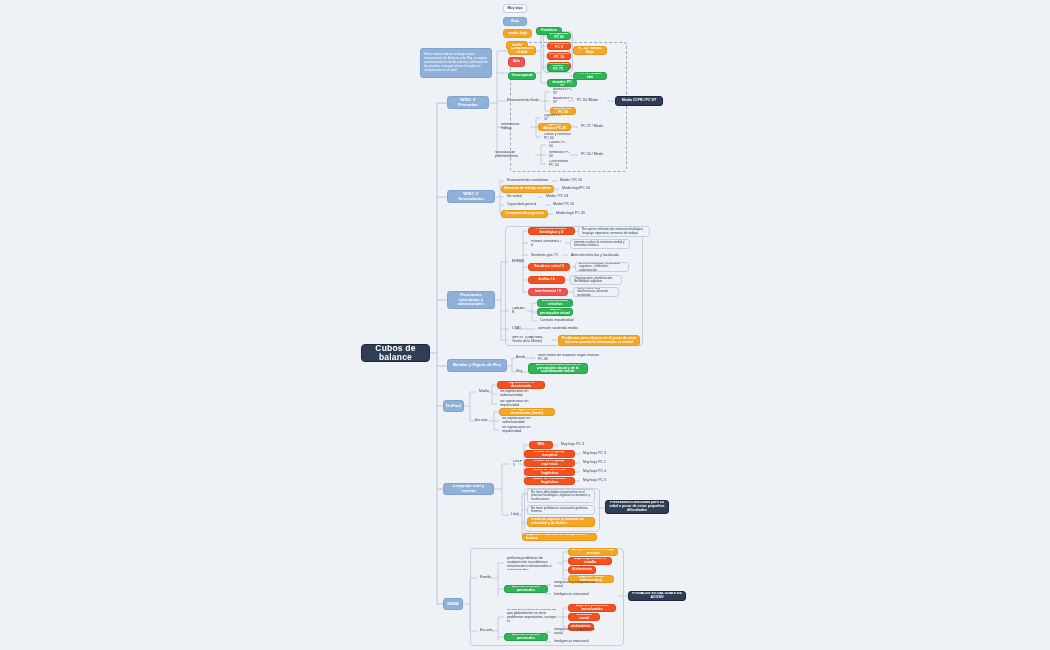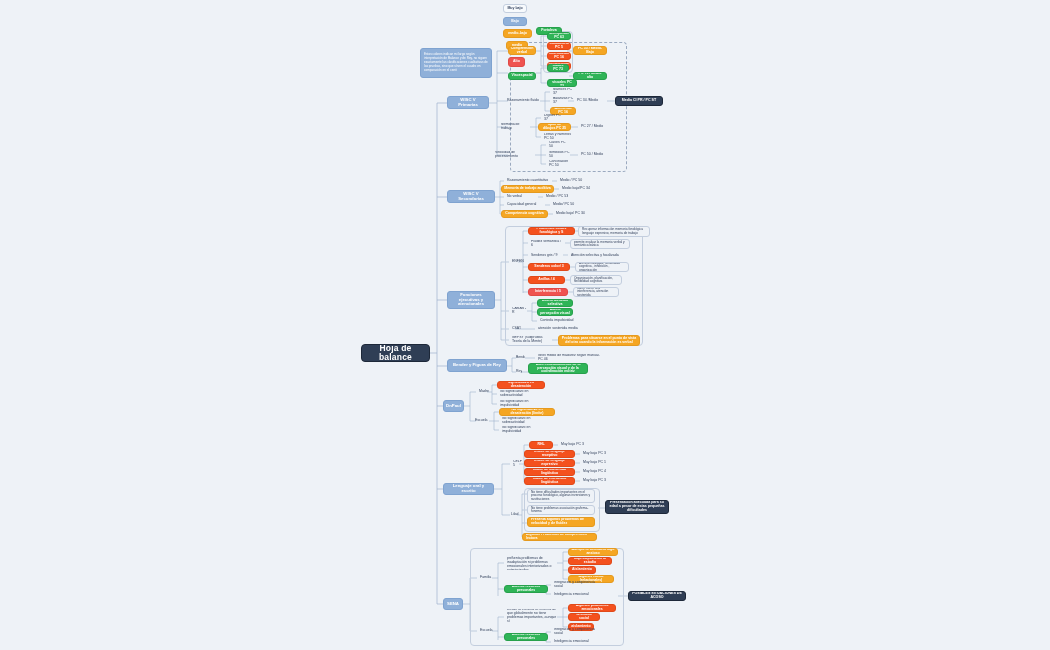--- a/index.html
+++ b/index.html
@@ -296,21 +296,21 @@
       <path d="M618 596 L628 596"></path>
     </g>
   </svg>
 
   <div class="dashbox" style="left:510px;top:42px;width:115px;height:128px;"></div>
   <div class="solidbox" style="left:543px;top:31px;width:28px;height:40px;"></div>
   <div class="solidbox" style="left:524px;top:488px;width:74px;height:42px;"></div>
   <div class="solidbox" style="left:470px;top:548px;width:152px;height:96px;"></div>
   <div class="solidbox" style="left:505px;top:226px;width:136px;height:118px;"></div>
 
-  <div class="node root" style="left:361px;top:344px;width:69px;height:18px;">Hoja de balance</div>
+  <div class="node root" style="left:361px;top:344px;width:69px;height:18px;">Cubos de balance</div>
 
   <div class="node legend left" style="left:420px;top:48px;width:72px;height:30px;">Estos colores indican mi largo según interpretación de Balance y de Rey, no siguen exactamente las clasificaciones cualitativas de las pruebas, sino que sírven el cuadro en comparación en el cenit</div>
 
   <div class="node white" style="left:503px;top:4px;width:24px;height:9px;">Muy bajo</div>
   <div class="node bluechip" style="left:503px;top:17px;width:24px;height:9px;">Bajo</div>
   <div class="node orange" style="left:503px;top:29px;width:29px;height:9px;">medio-bajo</div>
   <div class="node orange" style="left:506px;top:41px;width:22px;height:9px;">medio</div>
   <div class="node redsoft" style="left:508px;top:57px;width:17px;height:10px;">Alto</div>
   <div class="node green" style="left:536px;top:27px;width:26px;height:8px;">Fortaleza</div>
 

